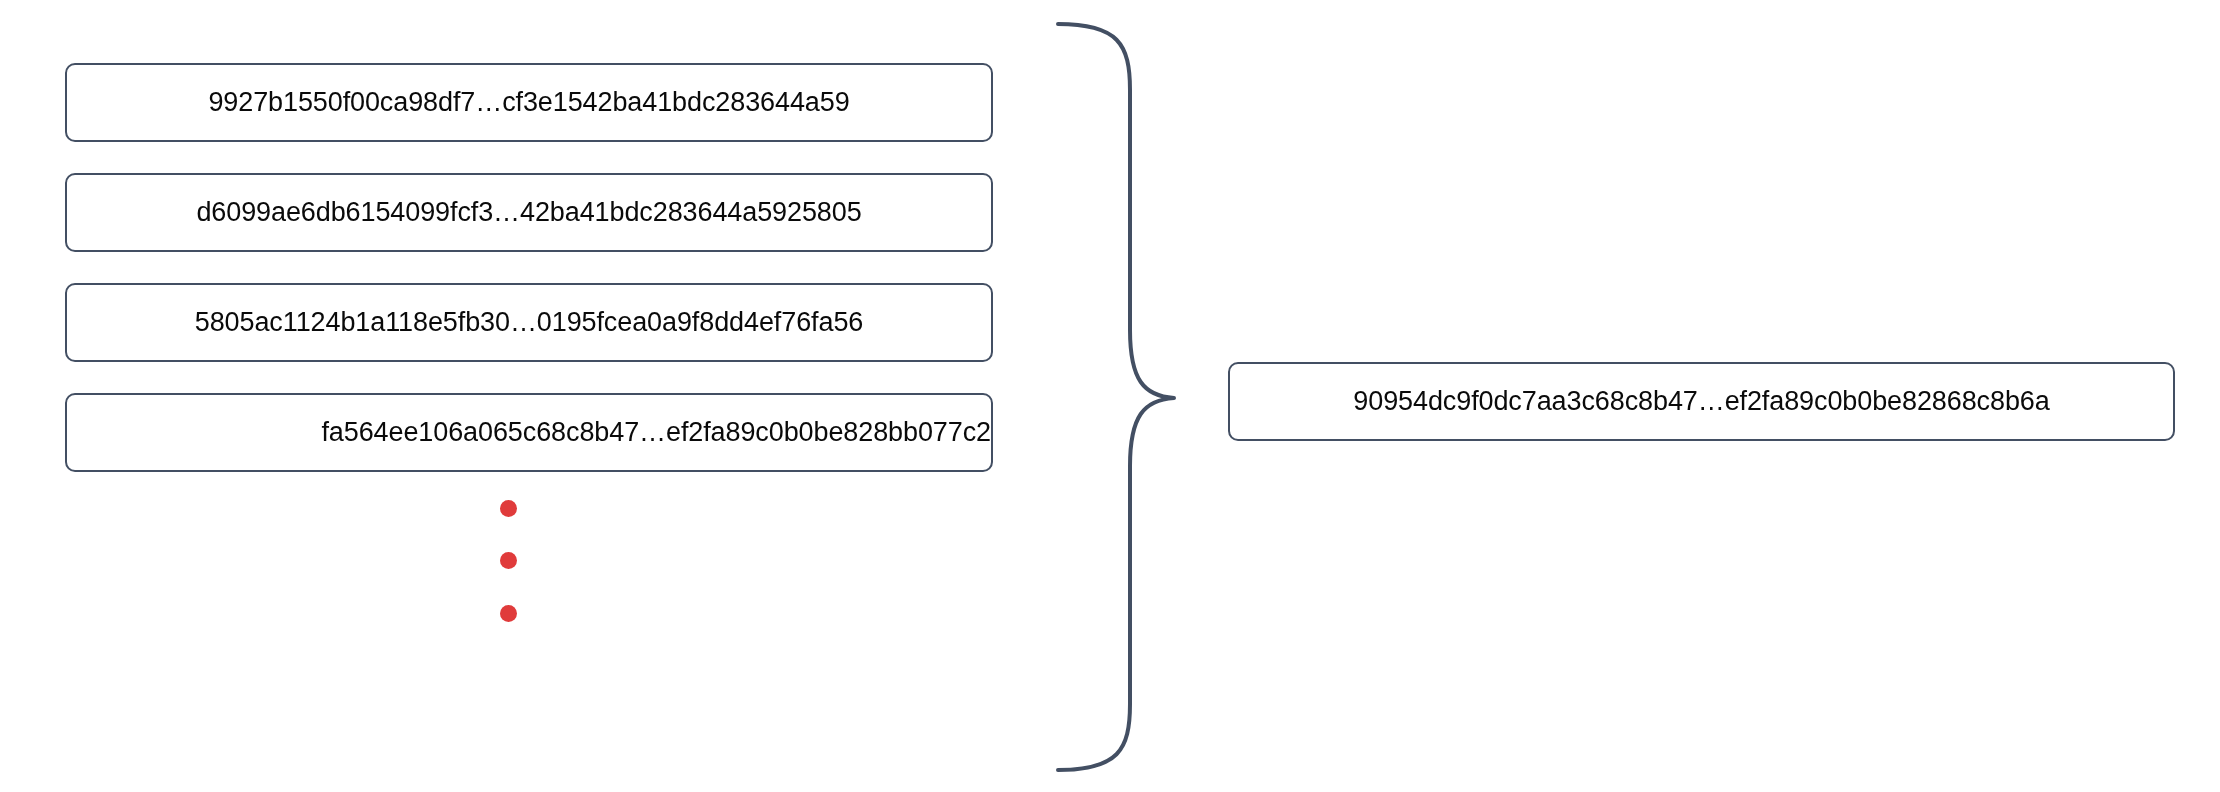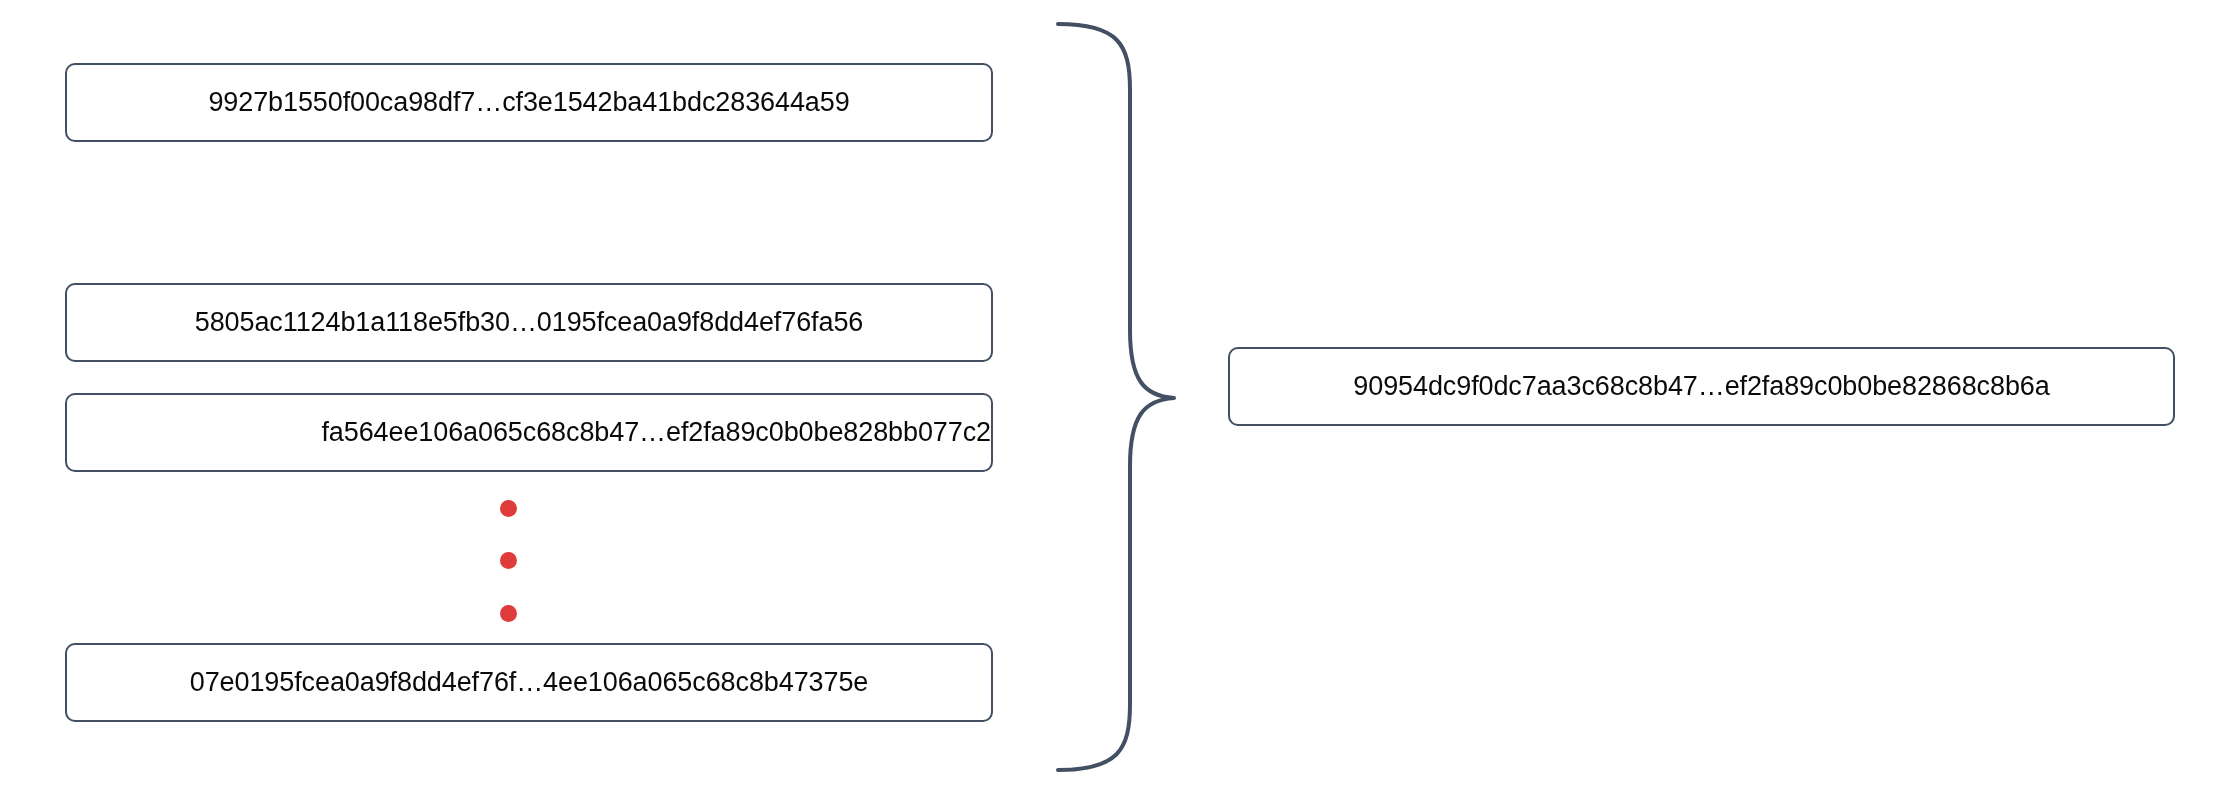--- a/index.html
+++ b/index.html
@@ -46,21 +46,21 @@
     height: 79px;
   }
   .in-0 { top: 63px; }
   .in-1 { top: 173px; }
   .in-2 { top: 283px; justify-content: center; }
   .in-3 { top: 393px; justify-content: flex-end; }
   .in-4 { top: 643px; }
 
   .output-box {
     left: 1228px;
-    top: 347px;
+    top: 362px;
     width: 947px;
     height: 79px;
   }
 
   
   .dots {
     position: absolute;
     left: 500px;
     top: 500px;
     width: 18px;
@@ -90,38 +90,38 @@
 </style>
 </head>
 <body>
 
 <div id="canvas">
 
   <div class="hash-box input-box in-0">
     <span class="hash-label">9927b1550f00ca98df7…cf3e1542ba41bdc283644a59</span>
   </div>
 
+  <div class="hash-box input-box in-1">
+    <span class="hash-label">d6099ae6db6154099fcf3…42ba41bdc283644a5925805</span>
+  </div>
 
   <div class="hash-box input-box in-2">
     <span class="hash-label">5805ac1124b1a118e5fb30…0195fcea0a9f8dd4ef76fa56</span>
   </div>
 
   <div class="hash-box input-box in-3">
     <span class="hash-label">fa564ee106a065c68c8b47…ef2fa89c0b0be828bb077c2</span>
   </div>
 
   <div class="dots">
     <span class="dot dot-0"></span>
     <span class="dot dot-1"></span>
     <span class="dot dot-2"></span>
   </div>
 
-  <div class="hash-box input-box in-4">
-    <span class="hash-label">07e0195fcea0a9f8dd4ef76f…4ee106a065c68c8b47375e</span>
-  </div>
 
   <div class="brace">
     <svg width="150" height="758" viewBox="0 0 150 758" xmlns="http://www.w3.org/2000/svg">
       <path d="M 18 6
                C 78 6, 90 26, 90 72
                L 90 312
                C 90 362, 104 378, 134 380
                C 104 382, 90 398, 90 448
                L 90 686
                C 90 732, 78 752, 18 752" fill="none" stroke="#434f63" stroke-width="4" stroke-linecap="round" stroke-linejoin="round"></path>

